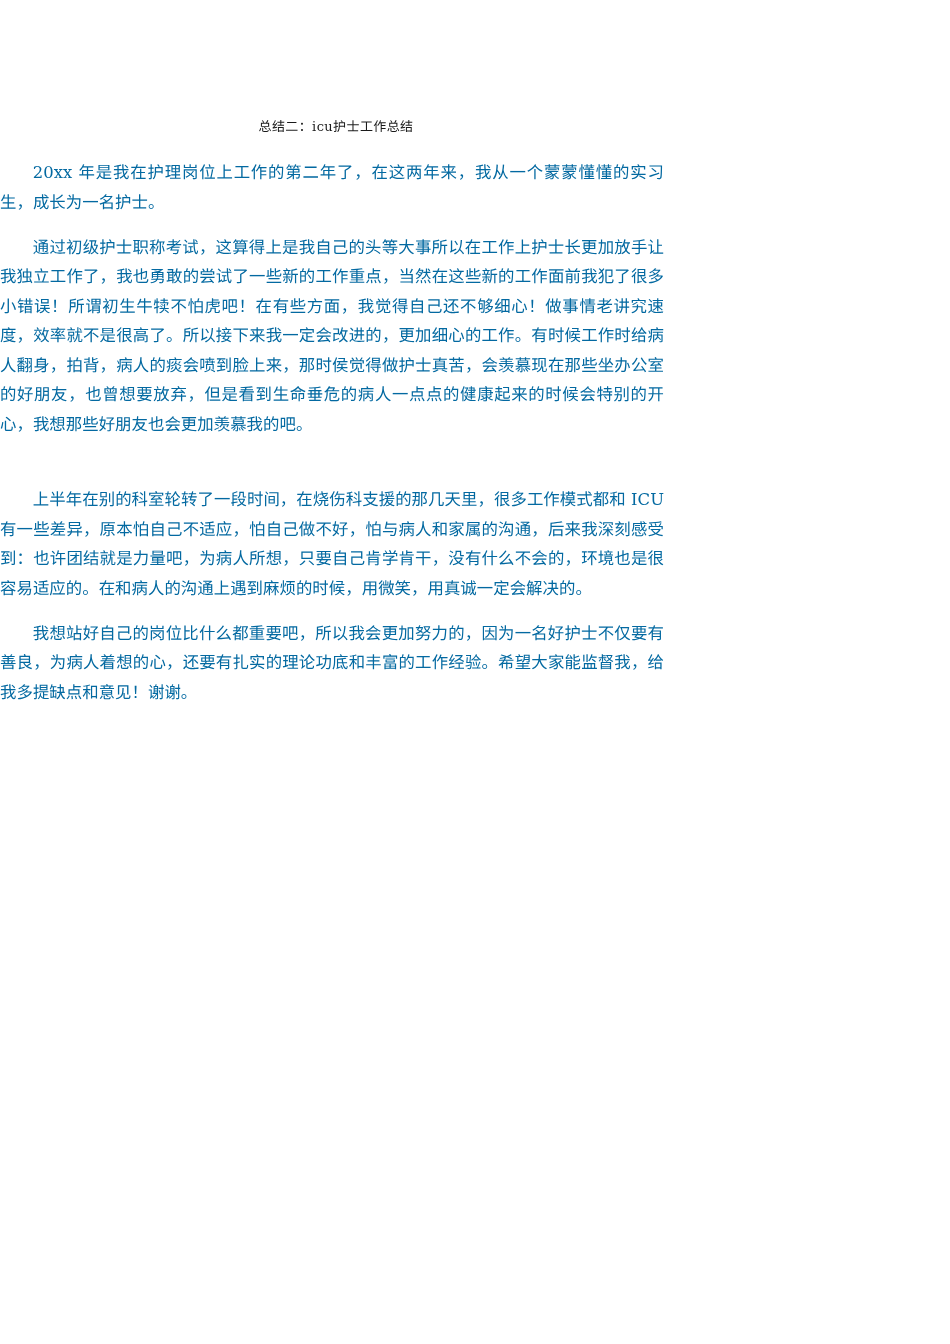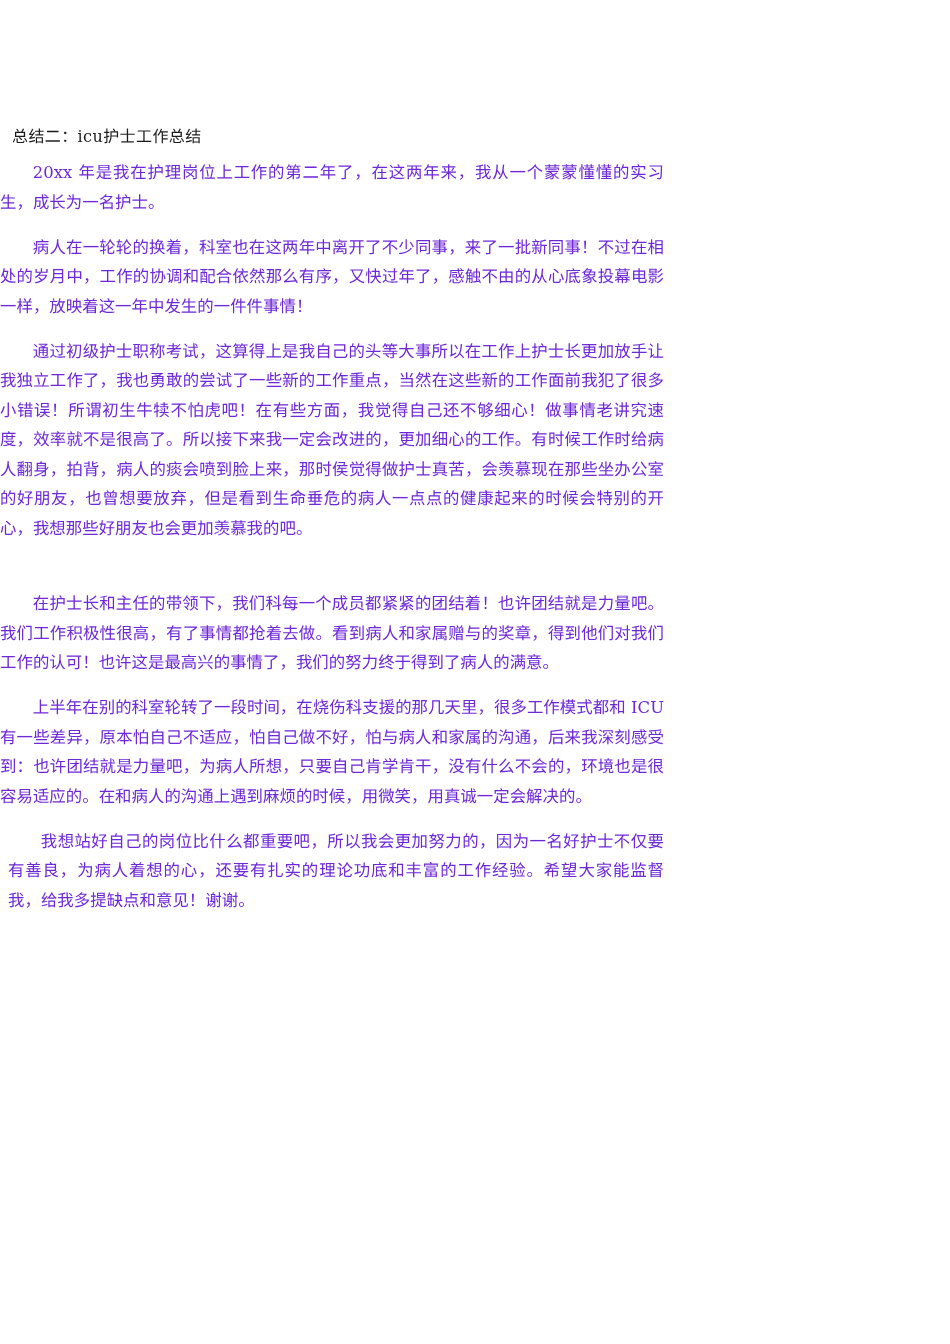--- a/index.html
+++ b/index.html
@@ -11,24 +11,25 @@
   .page {
     position: relative;
     width: 950px;
     height: 1344px;
     margin: 0 auto;
     background: #ffffff;
     overflow: hidden;
     box-sizing: border-box;
   }
   .doc-title {
-    margin: 12px;
+    margin: 4px;
     padding: 0;
+    text-align: center;
     font-family: "DejaVu Serif", "Liberation Serif", serif;
-    font-size: 16px;
+    font-size: 13px;
     font-weight: normal;
     color: #1a1a1a;
     line-height: 1.5;
     letter-spacing: 0.4px;
     position: absolute;
     top: 113px;
     left: 0;
     width: 664px;
   }
   .body-text {
@@ -37,43 +38,40 @@
     left: 0;
     width: 664px;
   }
   p.para {
     margin: 0 0 15.5px 0;
     padding: 0;
     text-indent: 2em;
     font-family: "DejaVu Serif", "Liberation Serif", serif;
     font-size: 16.4px;
     line-height: 29.5px;
-    color: #6d28d9;
+    color: #0369a1;
     text-align: justify;
     text-justify: inter-ideograph;
     letter-spacing: 0.05px;
     word-break: break-all;
   }
   p.para.gap-after {
     margin-bottom: 46px;
   }
   p.para:last-child {
     margin-bottom: 10px;
-    padding-left: 8px;
   }
 </style>
 </head>
 <body>
 
 <div class="page">
 
   <h1 class="doc-title">总结二：icu护士工作总结</h1>
 
   <div class="body-text">
     <p class="para">20xx 年是我在护理岗位上工作的第二年了，在这两年来，我从一个蒙蒙懂懂的实习生，成长为一名护士。</p>
-    <p class="para">病人在一轮轮的换着，科室也在这两年中离开了不少同事，来了一批新同事！不过在相处的岁月中，工作的协调和配合依然那么有序，又快过年了，感触不由的从心底象投幕电影一样，放映着这一年中发生的一件件事情！</p>
     <p class="para gap-after">通过初级护士职称考试，这算得上是我自己的头等大事所以在工作上护士长更加放手让我独立工作了，我也勇敢的尝试了一些新的工作重点，当然在这些新的工作面前我犯了很多小错误！所谓初生牛犊不怕虎吧！在有些方面，我觉得自己还不够细心！做事情老讲究速度，效率就不是很高了。所以接下来我一定会改进的，更加细心的工作。有时候工作时给病人翻身，拍背，病人的痰会喷到脸上来，那时侯觉得做护士真苦，会羡慕现在那些坐办公室的好朋友，也曾想要放弃，但是看到生命垂危的病人一点点的健康起来的时候会特别的开心，我想那些好朋友也会更加羡慕我的吧。</p>
-    <p class="para">在护士长和主任的带领下，我们科每一个成员都紧紧的团结着！也许团结就是力量吧。我们工作积极性很高，有了事情都抢着去做。看到病人和家属赠与的奖章，得到他们对我们工作的认可！也许这是最高兴的事情了，我们的努力终于得到了病人的满意。</p>
     <p class="para">上半年在别的科室轮转了一段时间，在烧伤科支援的那几天里，很多工作模式都和 ICU 有一些差异，原本怕自己不适应，怕自己做不好，怕与病人和家属的沟通，后来我深刻感受到：也许团结就是力量吧，为病人所想，只要自己肯学肯干，没有什么不会的，环境也是很容易适应的。在和病人的沟通上遇到麻烦的时候，用微笑，用真诚一定会解决的。</p>
     <p class="para">我想站好自己的岗位比什么都重要吧，所以我会更加努力的，因为一名好护士不仅要有善良，为病人着想的心，还要有扎实的理论功底和丰富的工作经验。希望大家能监督我，给我多提缺点和意见！谢谢。</p>
   </div>
 
 </div>
 
 </body></html>

